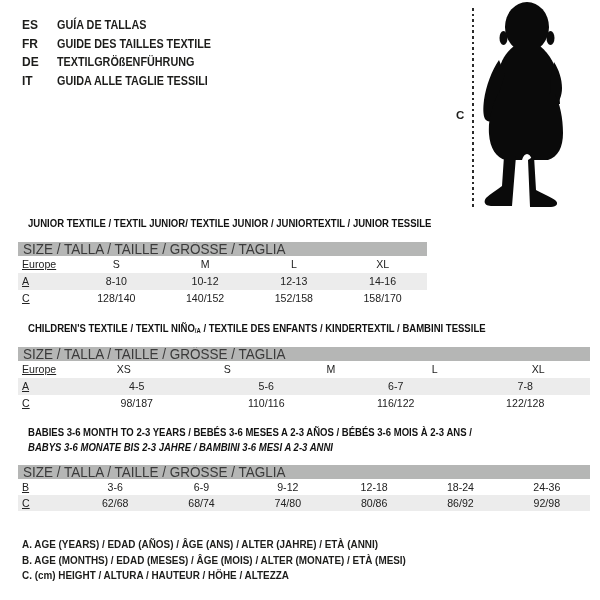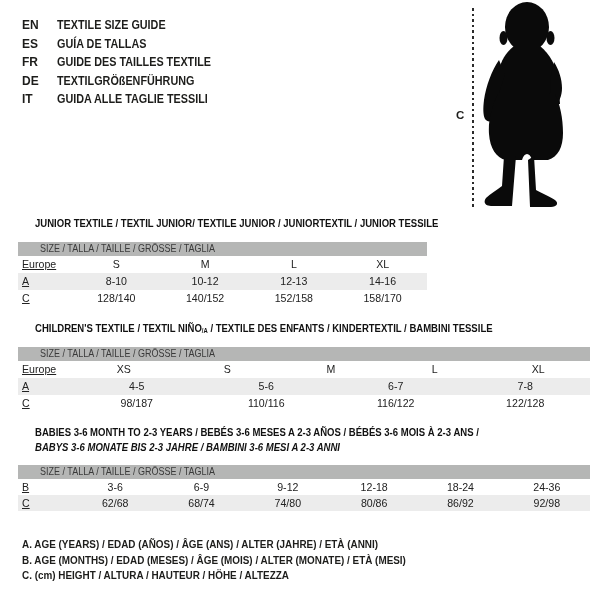--- a/index.html
+++ b/index.html
@@ -22,43 +22,39 @@
   
   .figure-label { left:456px; top:109px; font-size:11.5px; font-weight:bold; }
   .dash-line {
     left:472px; top:8px; width:2px; height:200px;
     background:repeating-linear-gradient(to bottom, #2b2b2b 0 2.6px, transparent 2.6px 5.6px);
   }
   .baby-svg { left:470px; top:0; width:130px; height:212px; }
 
   
   .section { position:absolute; left:18px; }
-  .sec-title { font-size:10.6px; font-weight:bold; line-height:12px; margin-left:17px; color:#111; white-space:nowrap; }
+  .sec-title { font-size:10.6px; font-weight:bold; line-height:12px; margin-left:10px; color:#111; white-space:nowrap; }
   .sec-title .subscript { font-size:0.62em; vertical-align:-0.18em; }
   .size-bar {
     height:14px; line-height:14px; background:#b5b6b5; color:#3a3a3a;
-    font-size:10px; padding-left:22px; overflow:hidden;
+    font-size:15px; padding-left:5px; overflow:hidden;
   }
   .trow { display:flex; height:17px; line-height:17px; font-size:10.6px; color:#222; }
   .trow.shaded { background:#ececec; }
   .s3 .trow { height:16px; line-height:16px; }
   .tcell-label { flex:0 0 54px; padding-left:4px;text-decoration:underline; }
   .tcell { flex:1; text-align:center; }
 
   
   .footnotes { left:22px; top:537px; font-size:11px; font-weight:bold; line-height:15.6px; }
 </style>
 </head>
 <body>
 
 <div class="abs lang-block">
-  <div class="lang-row">
-    <span class="lang-code">EN</span>
-    <span class="condensed">TEXTILE SIZE GUIDE</span>
-  </div>
   <div class="lang-row">
     <span class="lang-code">ES</span>
     <span class="condensed">GUÍA DE TALLAS</span>
   </div>
   <div class="lang-row">
     <span class="lang-code">FR</span>
     <span class="condensed">GUIDE DES TAILLES TEXTILE</span>
   </div>
   <div class="lang-row">
     <span class="lang-code">DE</span>

